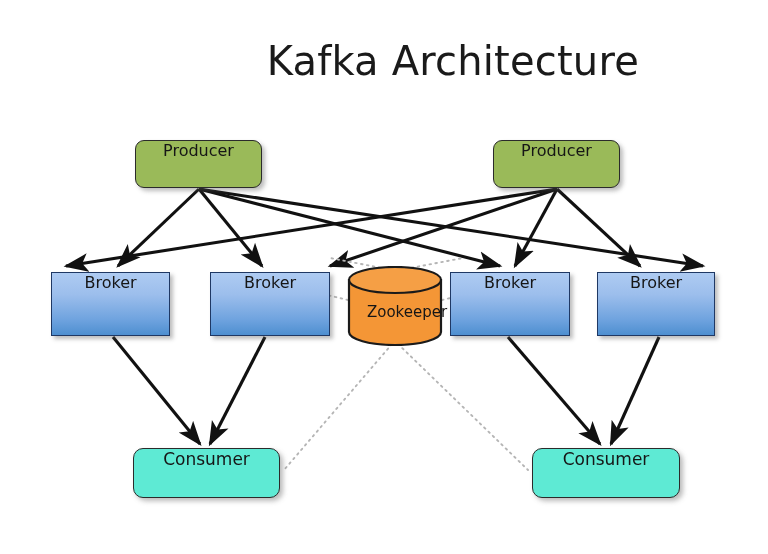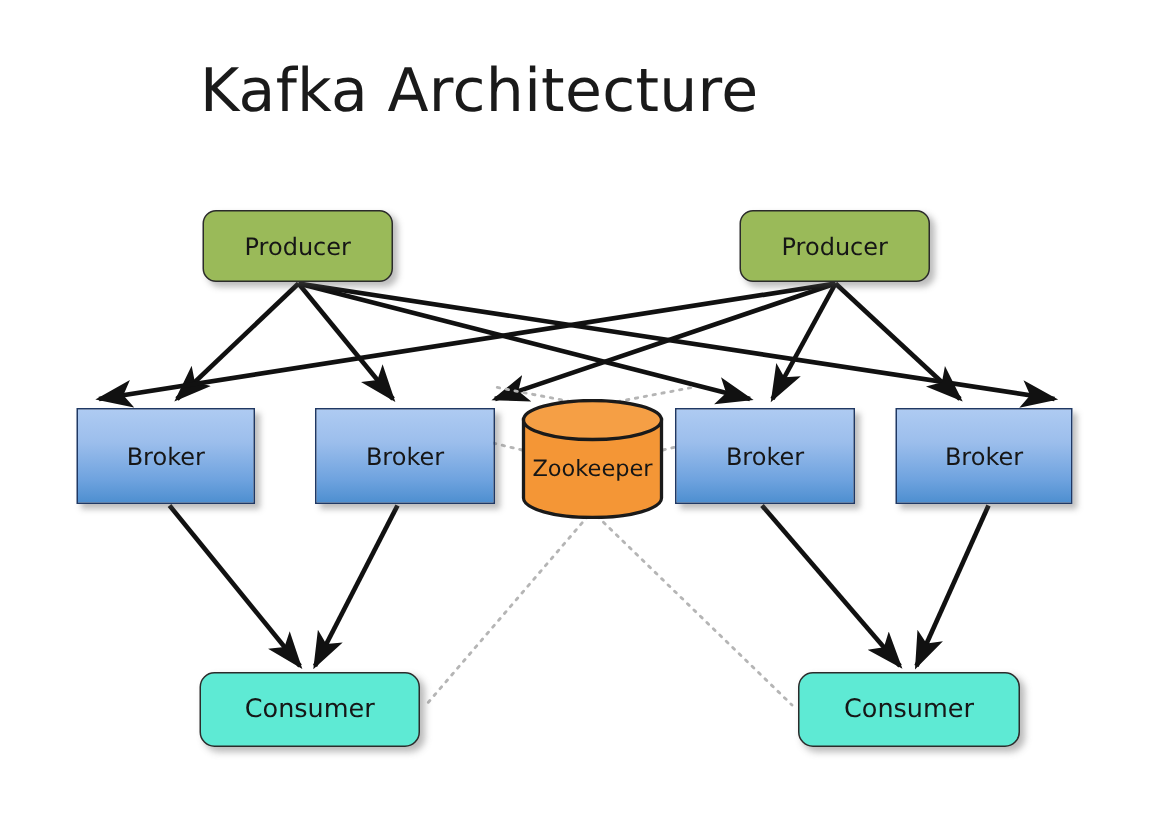--- a/index.html
+++ b/index.html
@@ -13,37 +13,37 @@
     height: 554px;
     background: #ffffff;
     overflow: hidden;
     font-family: "DejaVu Sans", "Liberation Sans", sans-serif;
   }
   #title {
     position: absolute;
     left: 0;
     top: 38px;
     width: 639px;
-    text-align: center;
+    text-align: right;
     font-size: 40px;
     font-weight: 400;
     color: #1a1a1a;
     letter-spacing: 0.2px;
   }
   #edges {
     position: absolute;
     left: 0;
     top: 0;
     width: 768px;
     height: 554px;
   }
   .node {
     position: absolute;
     display: flex;
-    align-items: center;
+    align-items: flex-start;
     justify-content: center;
     box-sizing: border-box;
     font-size: 16px;
     color: #161616;
     z-index: 5;
   }
   .producer {
     background: #9ABA59;
     border: 1.6px solid #2b2b2b;
     border-radius: 9px;
@@ -60,21 +60,21 @@
     border-radius: 10px;
     box-shadow: 3px 3px 5px rgba(90,90,90,0.42);
     font-size: 17px;
   }
   .zookeeper {
     position: absolute;
     z-index: 6;
   }
   .zk-label {
     position: absolute;
-    left: 0;
+    left: 12px;
     top: 0;
     width: 100%;
     height: 100%;
     display: flex;
     align-items: center;
     justify-content: center;
     font-size: 15px;
     color: #161616;
     pointer-events: none;
     padding-top: 12px;

